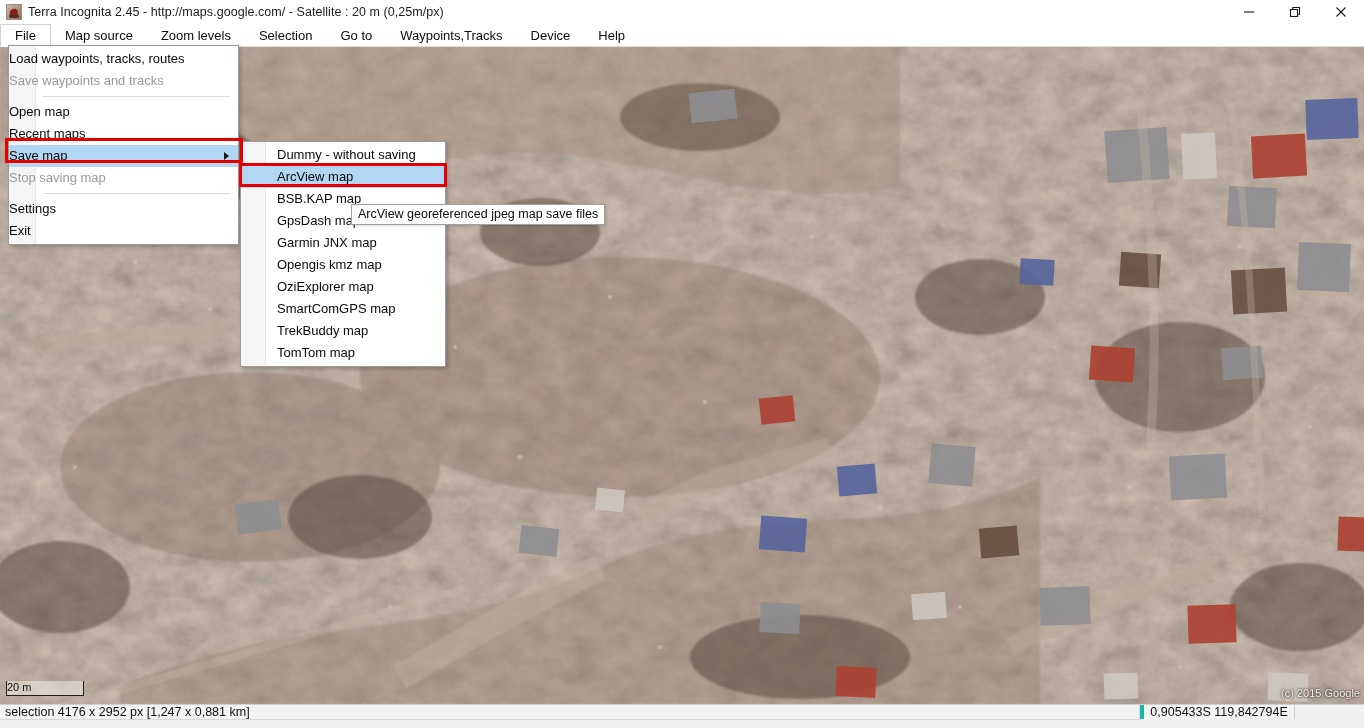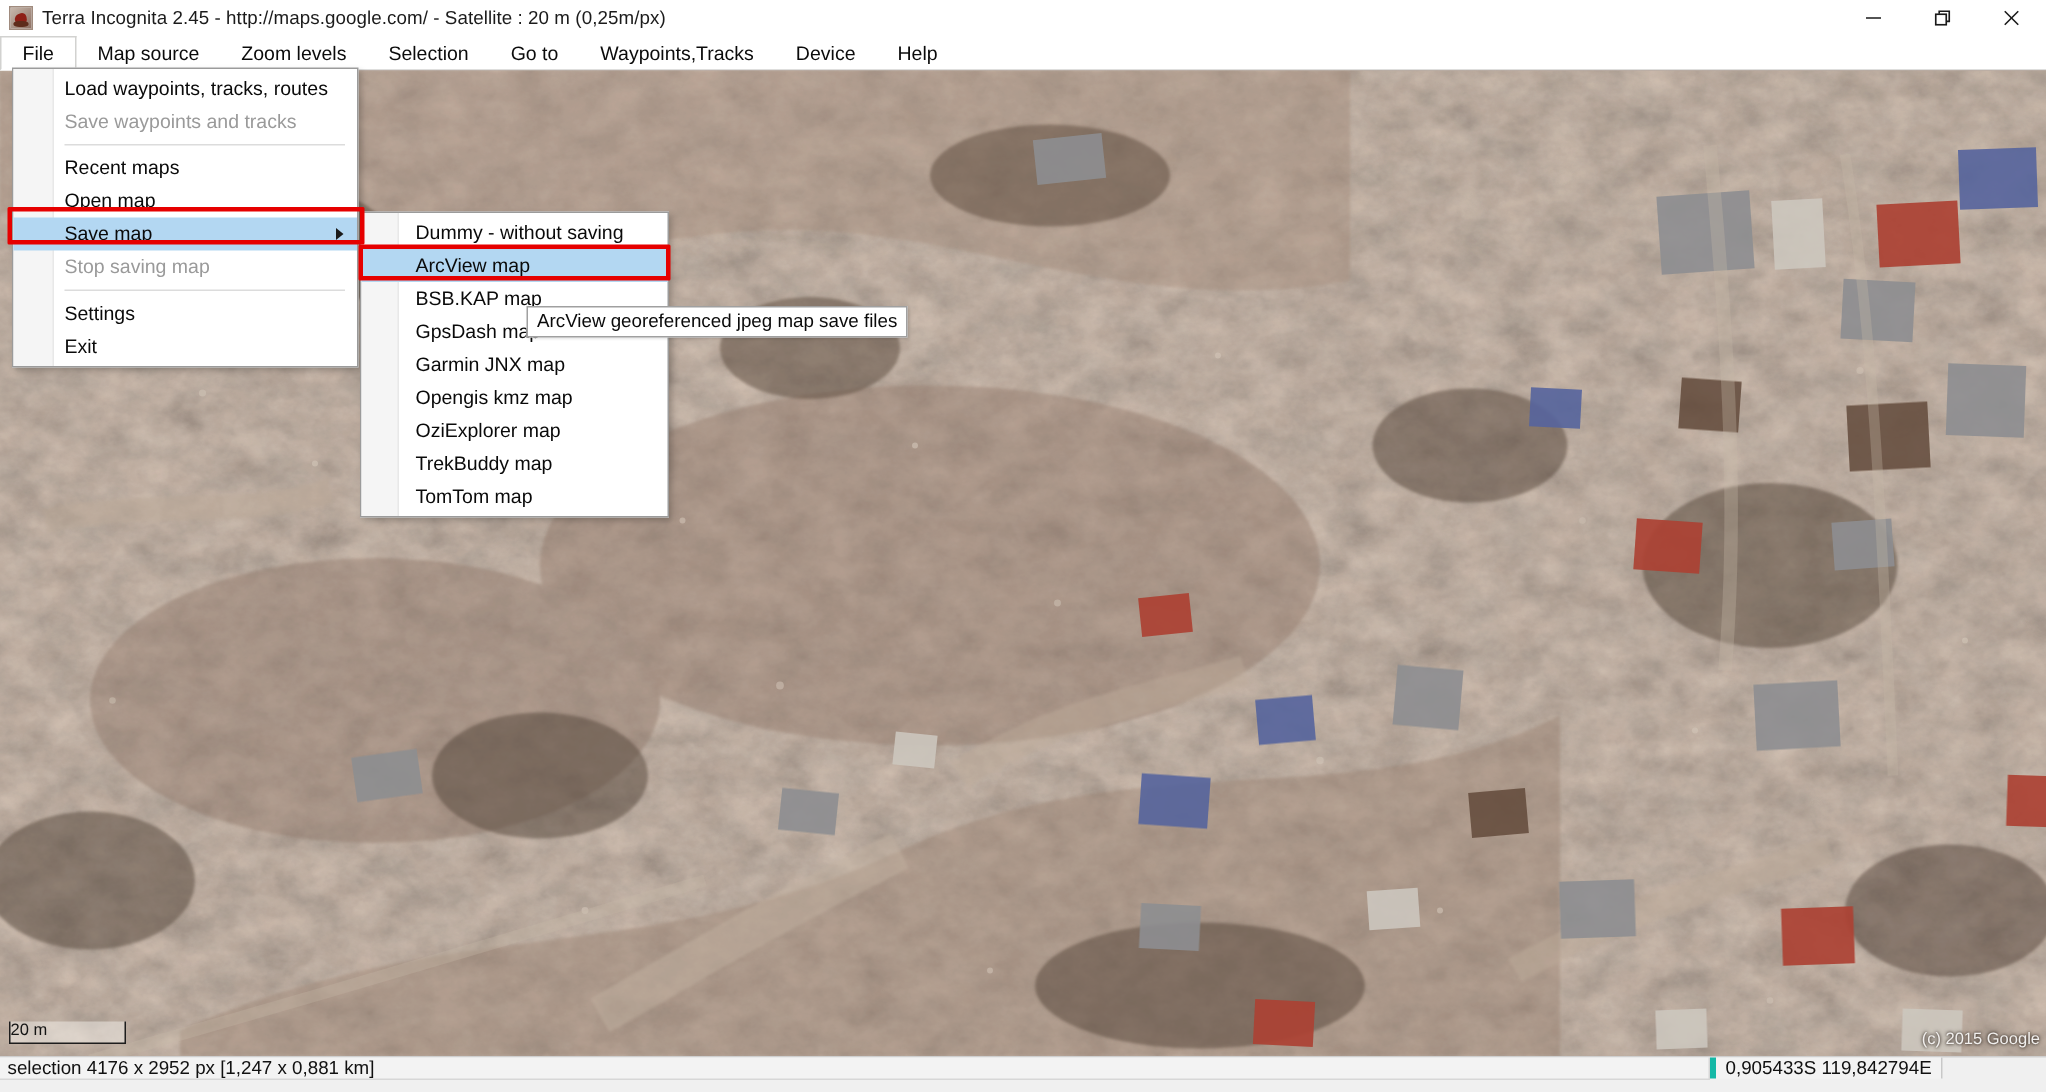--- a/index.html
+++ b/index.html
@@ -232,21 +232,20 @@
     position: absolute;
     left: 0; top: 0; bottom: 0;
     width: 26px;
     background: #f5f5f5;
     border-right: 1px solid #e8e8e8;
   }
   .dd-item {
     position: relative;
     height: 22px;
     line-height: 22px;
-    padding-left: 34px;
     padding-right: 22px;
     font-size: 13px;
     color: #0a0a0a;
     white-space: nowrap;
     box-sizing: border-box;
     z-index: 2;
   }
   .dd-item.disabled { color: #9a9a9a; }
   .dd-item.highlight {
     background: #b3d7f2;
@@ -500,41 +499,42 @@
     </div>
 
     <div class="map-credit">(c) 2015 Google</div>
   </div>
 
   <div class="dropdown" id="file-menu">
     <div class="gutter"></div>
     <div class="dd-item">Load waypoints, tracks, routes</div>
     <div class="dd-item disabled">Save waypoints and tracks</div>
     <div class="dd-sep"></div>
+    <div class="dd-item">Open map</div>
     <div class="dd-item">Recent maps</div>
-    <div class="dd-item">Open map</div>
     <div class="dd-item highlight">
       <span>Save map</span>
       <span class="submenu-arrow"></span>
     </div>
     <div class="dd-item disabled">Stop saving map</div>
     <div class="dd-sep"></div>
     <div class="dd-item">Settings</div>
     <div class="dd-item">Exit</div>
   </div>
 
   <div class="dropdown" id="save-submenu">
     <div class="gutter"></div>
     <div class="dd-item">Dummy - without saving</div>
     <div class="dd-item highlight">ArcView map</div>
     <div class="dd-item">BSB.KAP map</div>
     <div class="dd-item">GpsDash map</div>
     <div class="dd-item">Garmin JNX map</div>
     <div class="dd-item">Opengis kmz map</div>
     <div class="dd-item">OziExplorer map</div>
+    <div class="dd-item">SmartComGPS map</div>
     <div class="dd-item">TrekBuddy map</div>
     <div class="dd-item">TomTom map</div>
   </div>
 
   <div class="redbox" id="redbox-savemap"></div>
   <div class="redbox" id="redbox-arcview"></div>
 
   <div class="tooltip">ArcView georeferenced jpeg map save files</div>
 
   <div class="statusbar">

